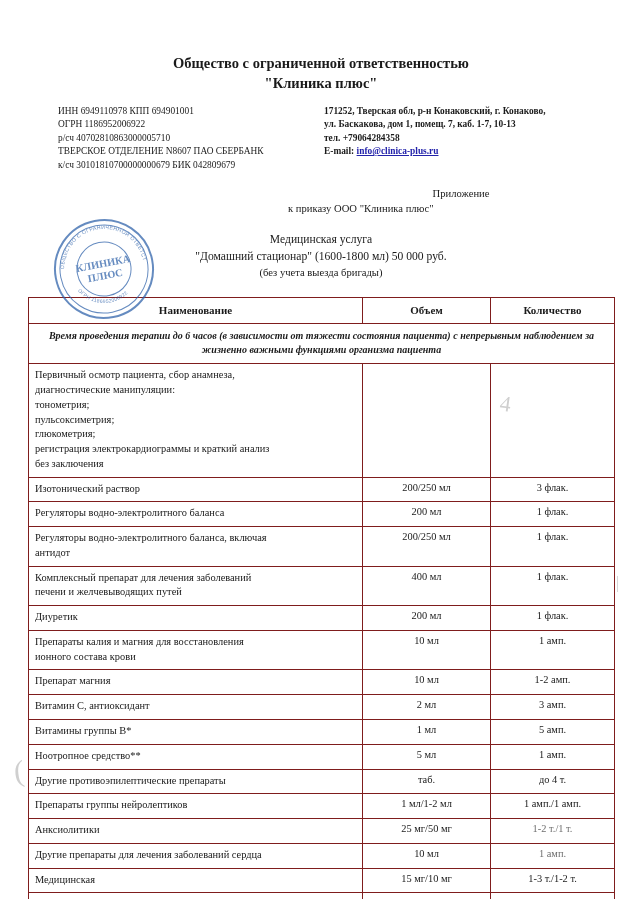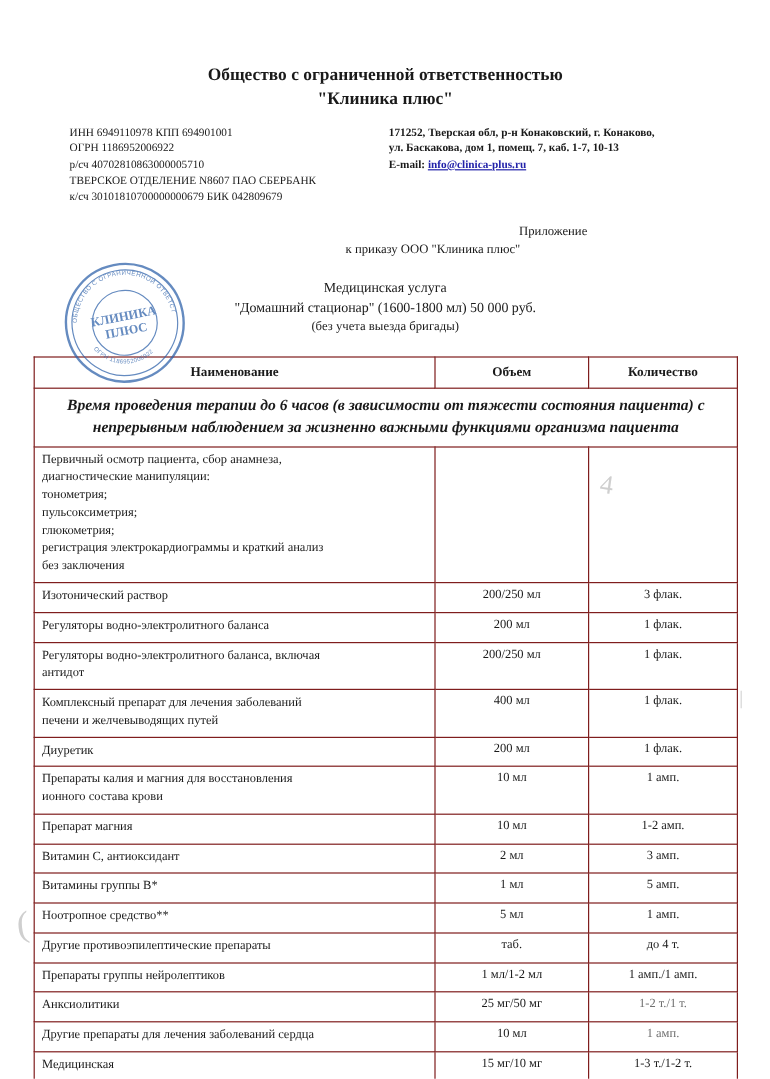--- a/index.html
+++ b/index.html
@@ -111,21 +111,21 @@
   col.c-name { width: 334px; }
   col.c-vol  { width: 128px; }
   col.c-qty  { width: 124px; }
   td.vol, td.qty {
     text-align: center;
   }
   tr.note td {
     text-align: center;
     font-style: italic;
     font-weight: bold;
-    font-size: 13px;
+    font-size: 10px;
     line-height: 1.4;
     padding: 5px 16px 6px 16px;
   }
   td.name {
     line-height: 1.42;
   }
   .faded { color: #6f6f6f; }
   
   .artifact {
     position: absolute;
@@ -152,20 +152,21 @@
     <div class="col-left">
       <div>ИНН 6949110978 КПП 694901001</div>
       <div>ОГРН  1186952006922</div>
       <div>р/сч 40702810863000005710</div>
       <div>ТВЕРСКОЕ ОТДЕЛЕНИЕ N8607 ПАО СБЕРБАНК</div>
       <div>к/сч 30101810700000000679 БИК 042809679</div>
     </div>
     <div class="col-right">
       <div>171252, Тверская обл, р-н Конаковский, г. Конаково,</div>
       <div>ул. Баскакова, дом 1, помещ. 7, каб. 1-7, 10-13</div>
+      <div>тел. +79064284358</div>
       <div>E-mail: <a href="#">info@clinica-plus.ru</a></div>
     </div>
   </div>
 
   <div class="annex">
     <div class="ind">Приложение</div>
     <div class="ind2">к приказу ООО "Клиника плюс"</div>
   </div>
 
   <div class="service">

